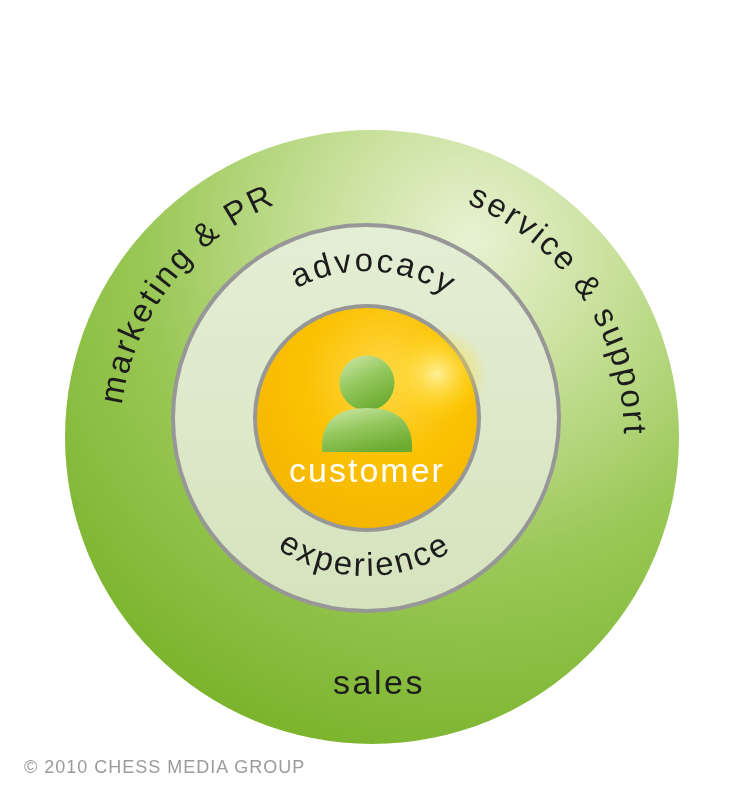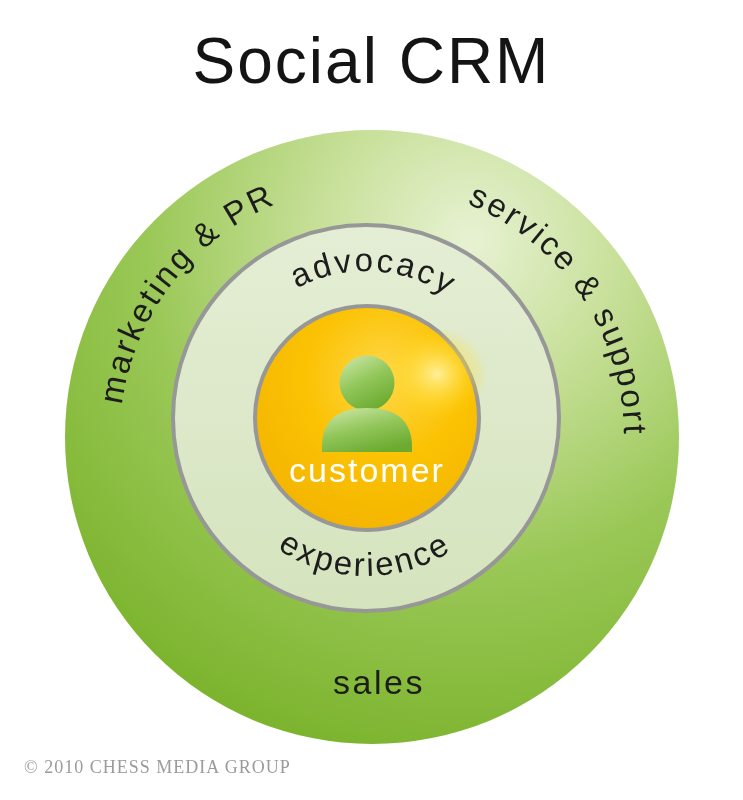--- a/index.html
+++ b/index.html
@@ -23,34 +23,32 @@
     color: #141414;
     margin: 0;
   }
   .copyright {
     position: absolute;
     left: 24px;
     top: 757px;
     font-size: 18px;
     letter-spacing: 1px;
     color: #9b9b9b;
-    font-family: Liberation Serif, serif;
   }
   svg.diagram { position: absolute; left: 0; top: 0; }
   text { font-family: "Liberation Sans", sans-serif; }
   .curved      { font-size: 33px; letter-spacing: 2.5px; fill: #1c1c1c; }
   .center-label{ font-size: 34px; letter-spacing: 2px;   fill: #ffffff; }
   .sales-label { font-size: 34px; letter-spacing: 2.5px; fill: #1c1c1c; }
 </style>
 </head>
 <body>
 
 <div class="stage">
 
-  <h1 class="title">Social CRM</h1>
 
   <svg class="diagram" width="743" height="800" viewBox="0 0 743 800" xmlns="http://www.w3.org/2000/svg" xmlns:xlink="http://www.w3.org/1999/xlink">
 
     <defs>
       <radialGradient id="gOuter" cx="66%" cy="18%" r="85%">
         <stop offset="0%" stop-color="#e8f2d3"></stop>
         <stop offset="30%" stop-color="#c6df97"></stop>
         <stop offset="62%" stop-color="#9ac857"></stop>
         <stop offset="100%" stop-color="#7cb42e"></stop>
       </radialGradient>

